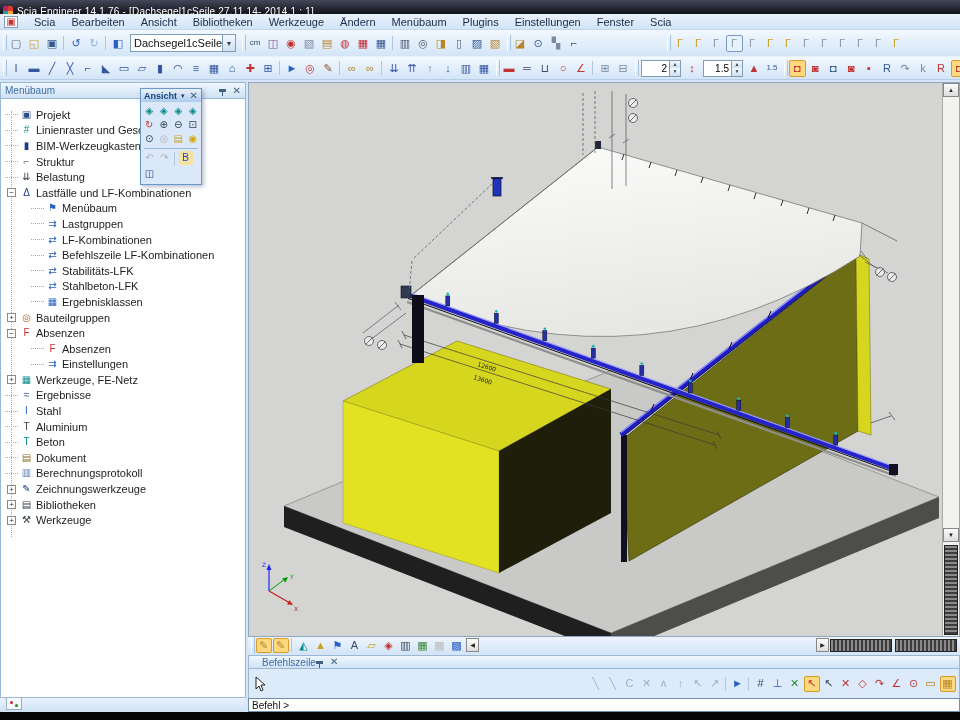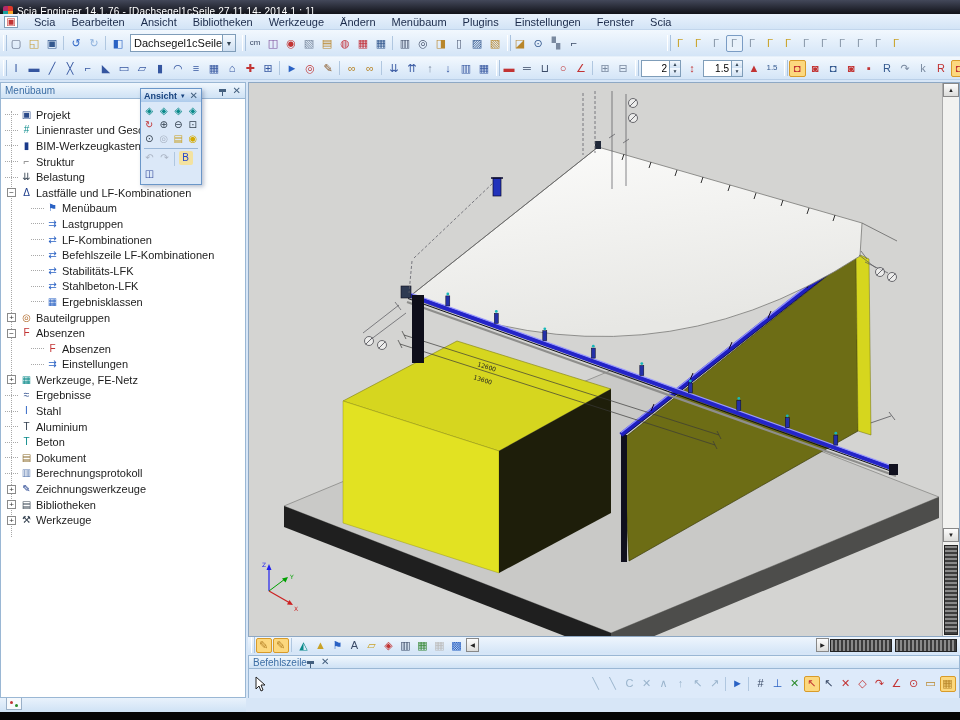--- a/index.html
+++ b/index.html
@@ -87,21 +87,21 @@
   .vpbottom .tbi { width:16px; height:15px; }
   .arrbtn { width:13px; height:14px; background:linear-gradient(#fdfdfd,#dcdcda); border:1px solid #888;
     font-size:6px; text-align:center; line-height:12px; color:#222; margin:0 1px; }
   .htrack { flex:1; height:14px; }
   .ridge-h { height:13px; background:repeating-linear-gradient(90deg,#8a8a8a 0 2px,#3c3c3c 2px 4px);
     border:1px solid #222; margin-right:3px; }
 
   
   .cmdpanel { position:absolute; left:0; top:573px; width:712px; height:57px; }
   .cmdhead { height:14px; background:linear-gradient(#f0f7fd,#cfe2f5); border:1px solid #9ab7d4;
-    display:flex; align-items:center; padding:0 4px; color:#3c6ea5; font-size:10px; }
+    display:flex; align-items:center; padding:0 13px; color:#3c6ea5; font-size:10px; }
   .cmdbody { height:29px; background:#ddeafa; border-left:1px solid #9ab7d4; border-right:1px solid #9ab7d4;
     display:flex; align-items:center; padding:0 3px; }
   .cursoricon { width:16px; height:18px; }
   .snaps { margin-left:auto; display:flex; align-items:center; }
   .snaps .tbi { width:16px; height:16px; }
   .cmdinput { height:14px; display:flex; }
   .cmdinput input { flex:1; height:14px; border:1px solid #6f8fae; font-size:10px; padding:0 3px;
     font-family:"Liberation Sans",sans-serif; color:#111; background:#fff; }
 
   
@@ -966,18 +966,21 @@
                 <span class="g" style="color: rgb(194, 51, 51);">⊙</span>
               </span>
               <span class="tbi">
                 <span class="g" style="color: rgb(184, 134, 42);">▭</span>
               </span>
               <span class="tbi hl">
                 <span class="g" style="color: rgb(184, 134, 42);">▦</span>
               </span>
             </div>
         </div>
+        <div class="cmdinput">
+          <input type="text" value="Befehl &gt;" style="">
+        </div>
       </div>
     </div>
   </div>
 
   <div class="bottomstrip"></div>
 </div>
 
 </body></html>

